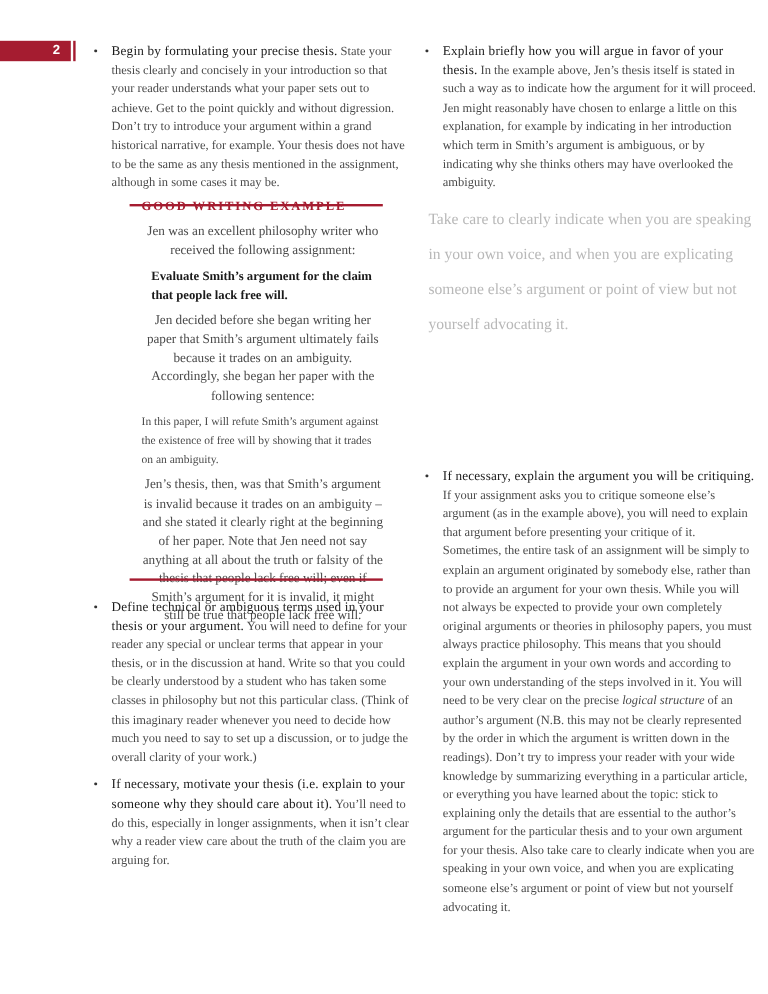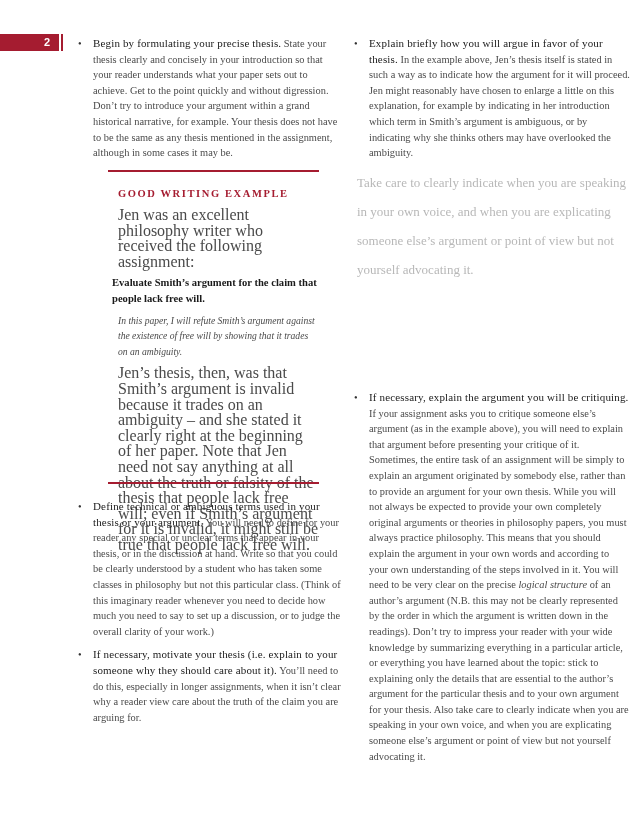--- a/index.html
+++ b/index.html
@@ -11,45 +11,46 @@
               color:#fff; font-family:"Liberation Sans", sans-serif; font-weight:bold; font-size:11px; line-height:17px; }
   .col { position:absolute; }
   .col-left { left:78px; top:36px; width:262px; }
   .col-right { left:354px; top:36px; width:276px; }
   .bullet { position:relative; padding-left:15px; font-size:10.4px; line-height:15.6px; color:#4a4a4a; }
   .bullet .dot { position:absolute; left:0; top:0; color:#333; }
   .bullet b { color:#1a1a1a; font-weight:normal; font-size:11px; letter-spacing:0.15px; }
   .example { position:absolute; left:108px; top:170px; width:212px; }
   .rule { position:absolute; left:108px; width:211px; height:2px; background:#a51c30; }
   .ex-title { color:#a51c30; font-weight:bold; font-size:10.5px; letter-spacing:1.6px; margin:0 0 8px 10px; }
-  .ex-p { font-size:16px; line-height:15.6px; color:#4a4a4a; margin:0 0 6px 10px; }
-  .ex-b { font-size:10.6px; line-height:15.6px; color:#1a1a1a; font-weight:bold; margin:0 0 6px 4px; }
-  .ex-i { font-size:9.6px; line-height:15.6px; color:#4a4a4a; font-style:italic; margin:0 0 6px 10px; }
+  .ex-p { font-size:11px; line-height:15.6px; color:#4a4a4a; margin:0 0 6px 10px;text-align:center; }
+  .ex-b { font-size:10.6px; line-height:15.6px; color:#1a1a1a; font-weight:bold; margin:0 0 6px 18px; }
+  .ex-i { font-size:9.6px; line-height:15.6px; color:#4a4a4a; margin:0 0 6px 10px; }
   .pull { position:absolute; left:357px; top:168px; width:280px; font-family:Liberation Serif, serif;
           font-size:13px; line-height:29px; color:#b8b8b8; font-weight:normal; }
 </style>
 </head>
 <body>
 
 <div class="page-tab"></div>
 <div class="page-tab-edge"></div>
 <div class="page-num">2</div>
 
 <div class="col col-left">
   <div class="bullet">
     <span class="dot">•</span>
     <b>Begin by formulating your precise thesis.</b><span> State your thesis clearly and concisely in your introduction so that your reader understands what your paper sets out to achieve. Get to the point quickly and without digression. Don’t try to introduce your argument within a grand historical narrative, for example. Your thesis does not have to be the same as any thesis mentioned in the assignment, although in some cases it may be.</span>
   </div>
 </div>
 
 <div class="rule" style="top:170px;"></div>
-<div class="example" style="top:188px;">
+<div class="example" style="top:167px;">
   <div class="ex-title">GOOD WRITING EXAMPLE</div>
   <div class="ex-p">Jen was an excellent philosophy writer who received the following assignment:</div>
   <div class="ex-b">Evaluate Smith’s argument for the claim that people lack free will.</div>
+  <div class="ex-p">Jen decided before she began writing her paper that Smith’s argument ultimately fails because it trades on an ambiguity. Accordingly, she began her paper with the following sentence:</div>
   <div class="ex-i">In this paper, I will refute Smith’s argument against the existence of free will by showing that it trades on an ambiguity.</div>
   <div class="ex-p">Jen’s thesis, then, was that Smith’s argument is invalid because it trades on an ambiguity – and she stated it clearly right at the beginning of her paper. Note that Jen need not say anything at all about the truth or falsity of the thesis that people lack free will; even if Smith’s argument for it is invalid, it might still be true that people lack free will.</div>
 </div>
 <div class="rule" style="top:482px;"></div>
 
 <div class="col" style="left:78px; top:499px; width:264px;">
   <div class="bullet" style="margin-bottom:8px;">
     <span class="dot">•</span>
     <b>Define technical or ambiguous terms used in your thesis or your argument.</b><span> You will need to define for your reader any special or unclear terms that appear in your thesis, or in the discussion at hand. Write so that you could be clearly understood by a student who has taken some classes in philosophy but not this particular class. (Think of this imaginary reader whenever you need to decide how much you need to say to set up a discussion, or to judge the overall clarity of your work.)</span>
   </div>

